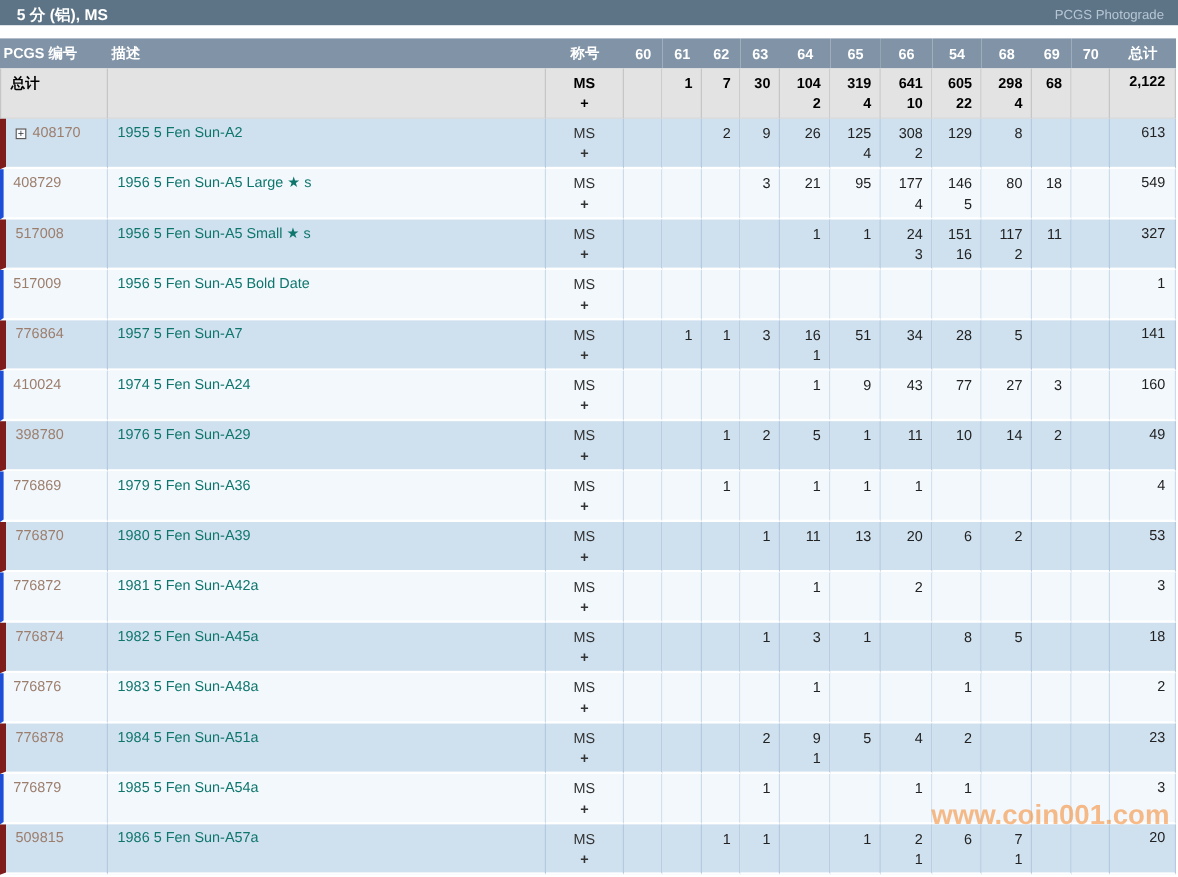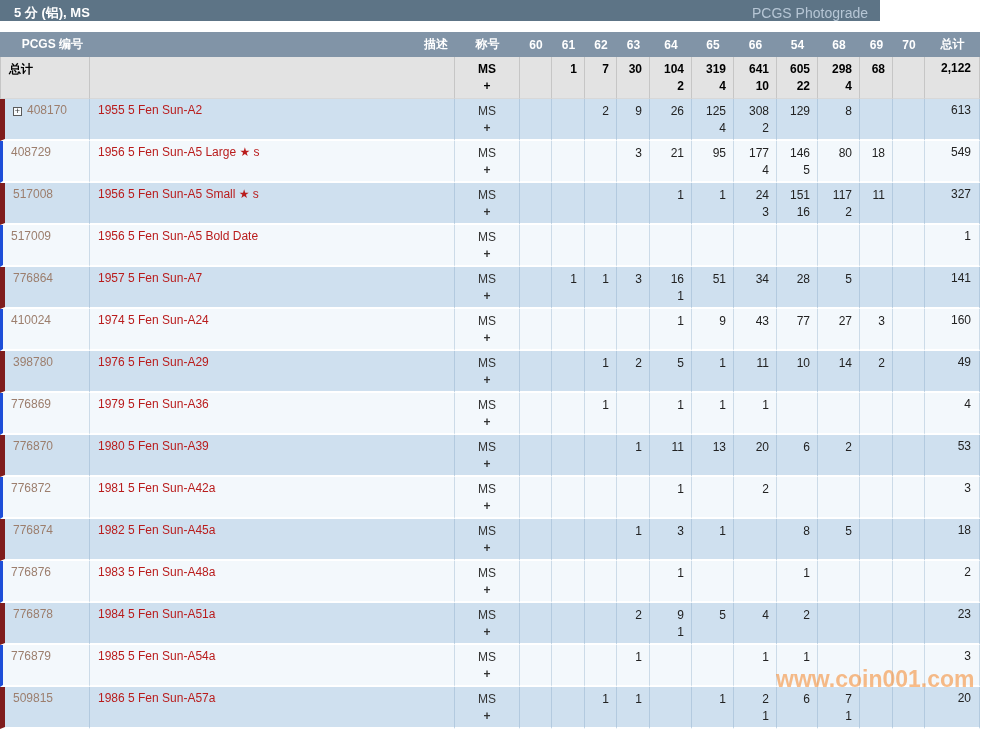--- a/index.html
+++ b/index.html
@@ -1,48 +1,48 @@
 <!DOCTYPE html>
 <html><head>
 <meta charset="utf-8">
 <style>
   * { margin:0; padding:0; box-sizing:border-box; }
   html,body { width:982px; height:731px; background:#ffffff; overflow:hidden;
     font-family:"Liberation Sans", sans-serif; position:relative; }
 
-  .topbar { width:880px; height:21px; background:#5d7486;
+  .topbar { width:982px; height:21px; background:#5d7486;
     display:flex; justify-content:space-between; align-items:center;
     padding:4px 12px 0 14px; }
   .topbar-title { color:#ffffff; font-weight:bold; font-size:13px; }
-  .topbar-link { color:#b6c6d5; font-size:14px; cursor:pointer; }
+  .topbar-link { color:#b6c6d5; font-size:11px; cursor:pointer; }
 
   table { border-collapse:separate; border-spacing:0; table-layout:fixed;
     width:980px; margin-top:11px; }
 
   thead th { background:#8194a7; color:#ffffff; font-weight:bold; font-size:12px;
     height:25px; padding:0 7px; white-space:nowrap; overflow:hidden; }
-  th.h-left  { text-align:right;  padding-left:16px; }
+  th.h-left  { text-align:left;  padding-left:3px; }
   th.h-center{ text-align:center; }
   th.h-right { text-align:center; }
 
   td { vertical-align:top; font-size:12px; height:42px;
     padding:4px 7px 0 7px; border-bottom:2px solid #ffffff;
     white-space:nowrap; overflow:hidden; }
 
   tr.totals td { background:#e3e3e3; font-weight:bold; color:#000000;
     border-right:1px solid #c6c6c6; border-bottom:1px solid #d8d8d8; }
   tr.totals td:first-child { border-left:1px solid #c6c6c6; }
 
   tr.row-blue td { background:#cfe0ef; border-right:1px solid #b3cadf; }
   tr.row-blue td:first-child { border-left:5px solid #7f1d1d; }
   tr.row-white td { background:#f3f8fc; border-right:1px solid #ccdbe8; }
   tr.row-white td:first-child { border-left:3px solid #1d4ed8; }
 
   td.c-num   { text-align:left; padding-left:8px; }
-  td.c-desc  { text-align:left; padding-left:8px; color:#b91c1c; }
+  td.c-desc  { text-align:left; padding-left:8px; color:#0f766e; }
   td.c-desig { text-align:center; color:#333333; }
   td.c-grade { text-align:right; color:#222222; }
   td.c-total { text-align:right; color:#222222; padding-right:8px; }
 
   .num-link { color:#9c7e6d; cursor:pointer; }
   .expand-box { display:inline-block; width:9px; height:9px; border:1px solid #5a5a5a;
     font-size:9px; line-height:7px; text-align:center; color:#333;
     margin-right:5px; background:#f8fbfd; cursor:pointer; font-weight:normal; }
 
   .l1 { line-height:16px; }

